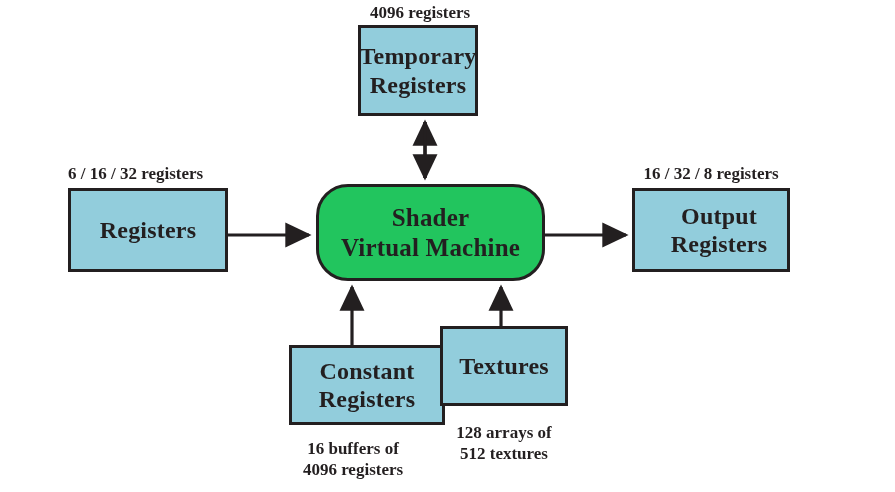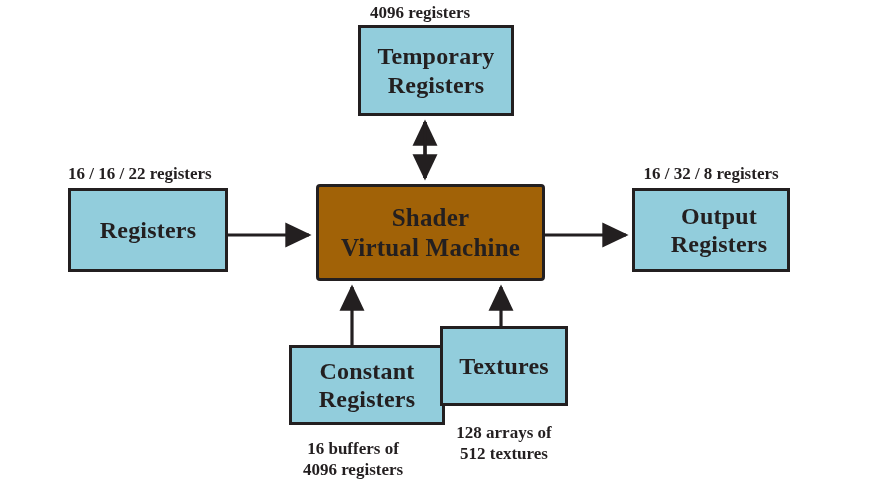--- a/index.html
+++ b/index.html
@@ -27,22 +27,22 @@
     align-items: center;
     justify-content: center;
     text-align: center;
     font-weight: bold;
     color: #231f20;
     font-size: 24px;
     line-height: 1.18;
     letter-spacing: 0.2px;
   }
   .box.vm {
-    background: #a16207;
-    border-radius: 4px;
+    background: #22c55e;
+    border-radius: 32px;
     font-size: 25px;
   }
   .box .line { display: block; white-space: nowrap; }
   .caption {
     position: absolute;
     font-weight: bold;
     font-size: 17px;
     line-height: 1.25;
     color: #231f20;
     white-space: nowrap;
@@ -89,27 +89,27 @@
     </g>
 
     <g>
       <line x1="501" y1="345" x2="501" y2="287" stroke="#231f20" stroke-width="3.2" marker-end="url(#ah)"></line>
     </g>
   </svg>
 
   <div class="caption" style="left:370px; top:2px;">
     <span class="line">4096 registers</span>
   </div>
-  <div class="box" style="left:358px; top:25px; width:156px; height:91px;">
+  <div class="box" style="left:358px; top:25px; width:120px; height:91px;">
     <span class="line">Temporary</span>
     <span class="line">Registers</span>
   </div>
 
   <div class="caption" style="left:68px; top:163px;">
-    <span class="line">16 / 16 / 22 registers</span>
+    <span class="line">6 / 16 / 32 registers</span>
   </div>
   <div class="box" style="left:68px; top:188px; width:160px; height:84px;">
     <span class="line">Registers</span>
   </div>
 
   <div class="box vm" style="left:316px; top:184px; width:229px; height:97px;">
     <span class="line">Shader</span>
     <span class="line">Virtual Machine</span>
   </div>
 

